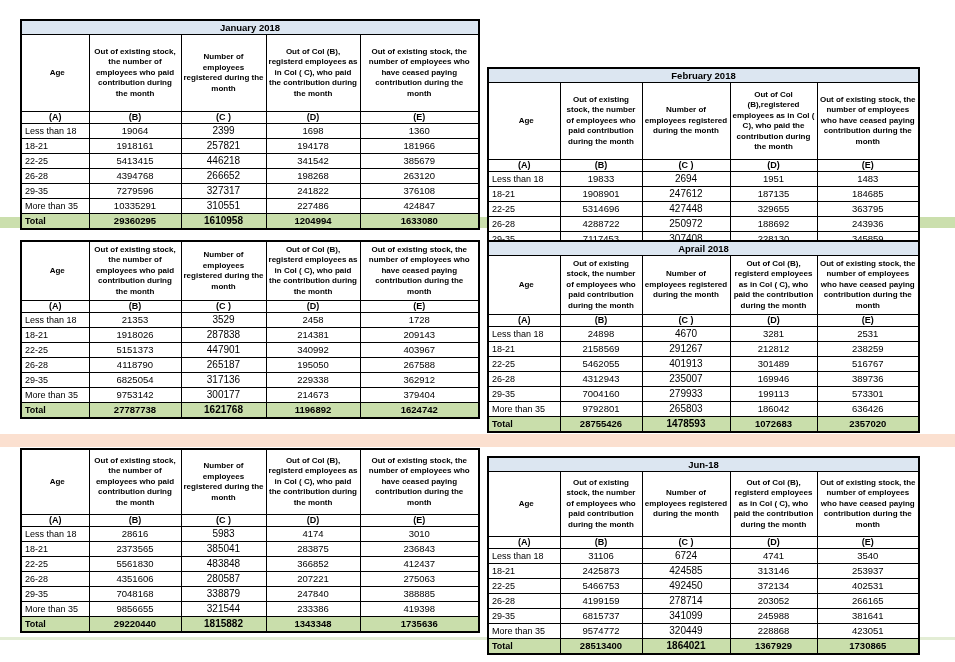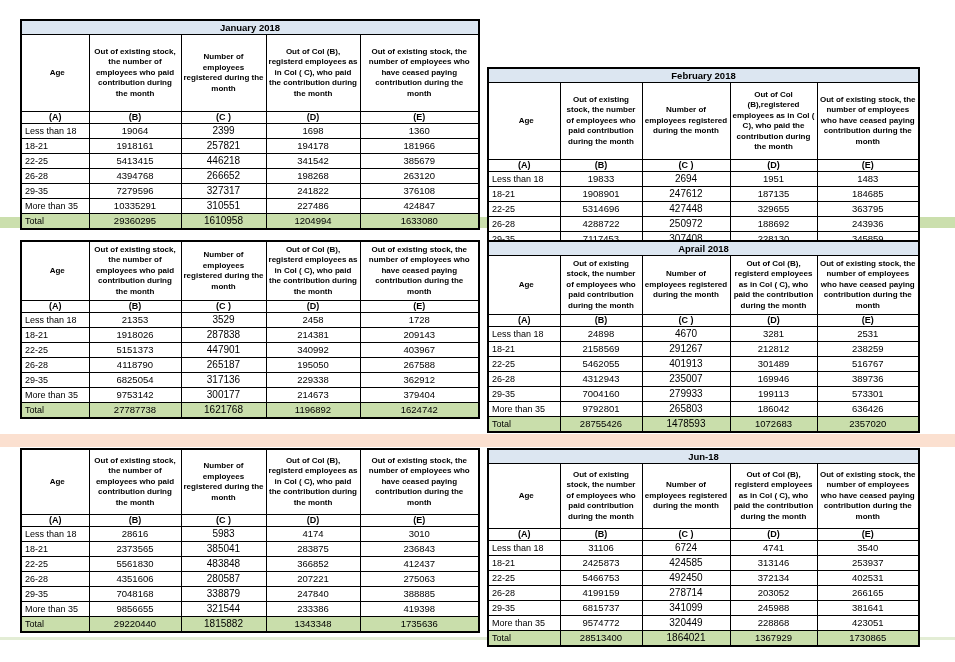--- a/index.html
+++ b/index.html
@@ -17,21 +17,21 @@
   td{border:1px solid #000;padding:0;overflow:hidden;}
   .title-td{background:#dce6f1;text-align:center;font-weight:bold;font-size:9.5px;height:13px;line-height:13px;}
   .hdr-td{font-size:8px;font-weight:bold;text-align:center;vertical-align:middle;}
   .hwrap{height:100%;display:flex;flex-direction:column;overflow:hidden;padding:0 2px;box-sizing:border-box;}
   .htxt{margin:auto 0;line-height:10.5px;width:100%;}
   .hdr-age .htxt{text-align:center;padding-left:2px;}
   .letters-td{height:11px;font-size:9px;font-weight:bold;text-align:center;line-height:11px;}
   .data-td{height:14px;font-size:9.5px;text-align:center;line-height:14px;white-space:nowrap;}
   .age-td{text-align:left;padding-left:3px;font-size:9px;}
   .small-num{font-size:10px;}
-  .total-tr td{background:#c9deab;font-weight:normal;}
+  .total-tr td{background:#c9deab;font-weight:bold;}
 </style>
 </head>
 <body>
 
 <div class="band band-green"></div>
 <div class="band band-peach"></div>
 <div class="band band-bottom"></div>
 <div class="gray-artifact"></div>
 
 <div id="tables-root">
@@ -518,21 +518,21 @@
             <td class="data-td age-td">Total</td>
             <td class="data-td">29220440</td>
             <td class="data-td small-num">1815882</td>
             <td class="data-td">1343348</td>
             <td class="data-td">1735636</td>
           </tr>
         </tbody>
       </table>
     </div>
     <div class="mtable-wrap" style="top: 448px; left: 487px;">
-      <table style="width: 431px;">
+      <table style="width: 431px; margin-top: 8px;">
         <colgroup>
           <col style="width: 72px;">
           <col style="width: 82px;">
           <col style="width: 88px;">
           <col style="width: 87px;">
           <col style="width: 102px;">
         </colgroup>
         <tbody>
           <tr>
             <td colspan="5" class="title-td">Jun-18</td>

